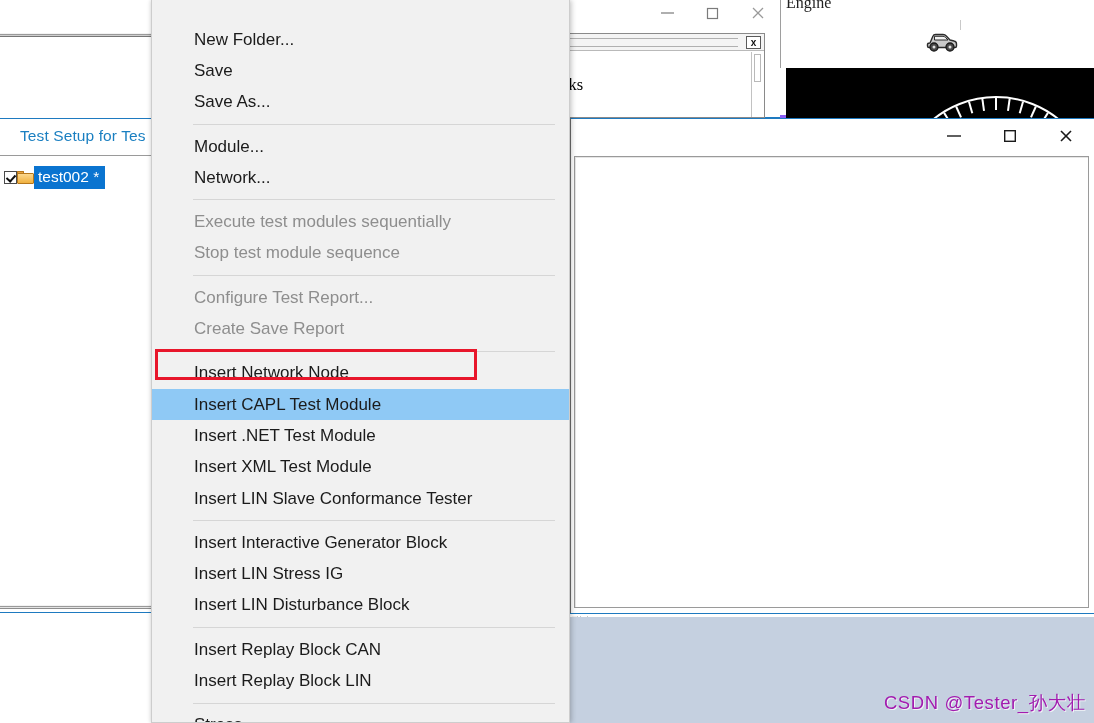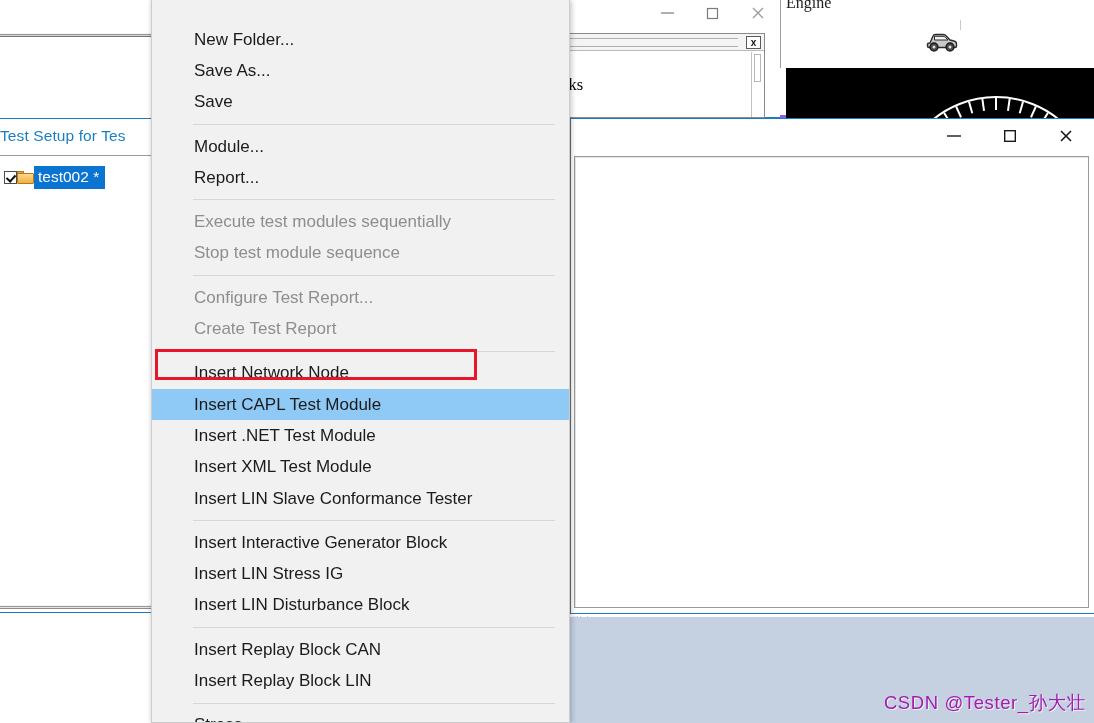--- a/index.html
+++ b/index.html
@@ -55,21 +55,21 @@
     left: 0;
     top: 120px;
     width: 575px;
     height: 36px;
     background: #ffffff;
     border-bottom: 1px solid #9a9a9a;
     box-sizing: border-box;
   }
   .tab-label {
     position: absolute;
-    left: 0;
+    left: 20px;
     top: 7px;
     font-size: 15.5px;
     color: #1a7fc1;
     white-space: nowrap;
     letter-spacing: .1px;
   }
   .tree-area {
     position: absolute;
     left: 0;
     top: 157px;
@@ -623,45 +623,45 @@
     <div class="watermark">CSDN @Tester_孙大壮</div>
   </div>
 </div>
 
 <div id="context-menu">
   <div id="menu-list">
       <div class="menu-item">
         <span>New Folder...</span>
       </div>
       <div class="menu-item">
+        <span>Save</span>
+      </div>
+      <div class="menu-item">
         <span>Save As...</span>
       </div>
-      <div class="menu-item">
-        <span>Save</span>
-      </div>
       <div class="menu-sep"></div>
       <div class="menu-item">
         <span>Module...</span>
       </div>
       <div class="menu-item">
-        <span>Report...</span>
+        <span>Network...</span>
       </div>
       <div class="menu-sep"></div>
       <div class="menu-item disabled">
         <span>Execute test modules sequentially</span>
       </div>
       <div class="menu-item disabled">
         <span>Stop test module sequence</span>
       </div>
       <div class="menu-sep"></div>
       <div class="menu-item disabled">
         <span>Configure Test Report...</span>
       </div>
       <div class="menu-item disabled">
-        <span>Create Test Report</span>
+        <span>Create Save Report</span>
       </div>
       <div class="menu-sep"></div>
       <div class="menu-item">
         <span>Insert Network Node</span>
       </div>
       <div class="menu-item highlighted">
         <span>Insert CAPL Test Module</span>
       </div>
       <div class="menu-item">
         <span>Insert .NET Test Module</span>

